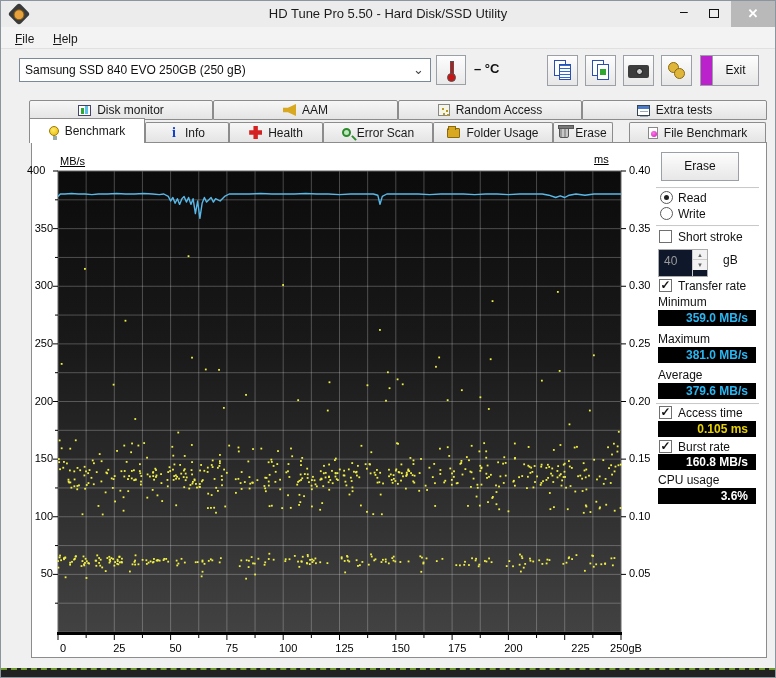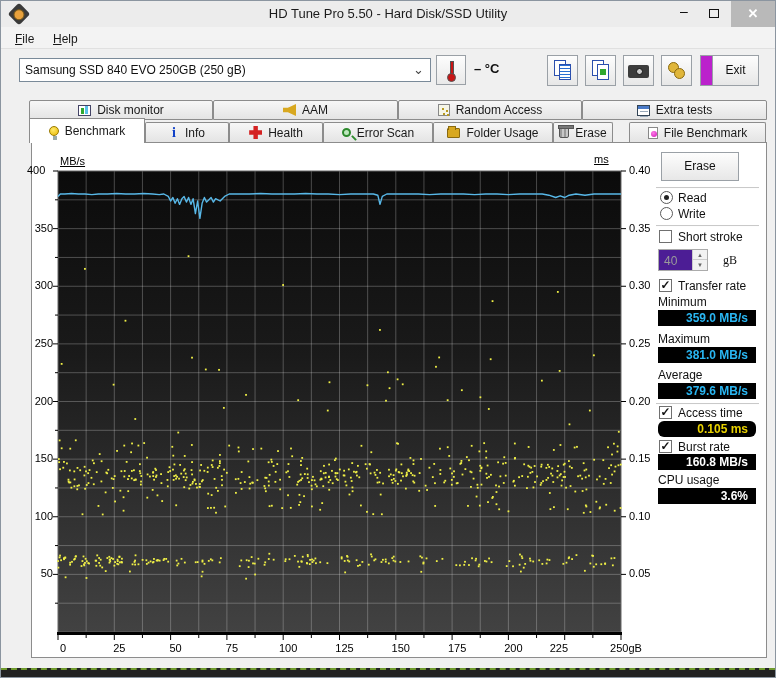--- a/index.html
+++ b/index.html
@@ -87,27 +87,27 @@
   #plot-bg { position:absolute; left:57px; top:170px; width:563px; height:461px; background:linear-gradient(#0b0b0b,#1a1a1a 40%,#424242); z-index:2; }
   #chart-svg { position:absolute; left:40px; top:160px; width:615px; height:492px; z-index:3; }
 
   
   .ctl-label { position:absolute; font-size:12px; color:#111; z-index:4; }
   .sep { position:absolute; left:655px; width:103px; height:2px; border-top:1px solid #c9c9c9; border-bottom:1px solid #fdfdfd; z-index:4; }
   #start-btn { position:absolute; left:660px; top:151px; width:78px; height:29px; background:linear-gradient(#fdfdfd,#e7e7e7); border:1px solid #9aa0a6; font-size:12px; color:#111; text-align:center; line-height:27px; z-index:4; }
   .radio { position:absolute; width:13px; height:13px; border:1px solid #5a5a5a; border-radius:50%; background:#fff; z-index:4; }
   .radio.sel::after { content:""; position:absolute; left:3px; top:3px; width:5px; height:5px; background:#222; border-radius:50%; }
   .checkbox { position:absolute; width:13px; height:13px; border:1px solid #707070; background:#fff; z-index:4; font-size:12px; font-weight:bold; line-height:11px; text-align:center; color:#111; }
-  #spinner { position:absolute; left:657px; top:248px; width:50px; height:22px; background:#4c1d95; border:1px solid #ababab; z-index:4; }
+  #spinner { position:absolute; left:657px; top:248px; width:50px; height:28px; background:#0f172a; border:1px solid #ababab; z-index:4; }
   #spinner .val { position:absolute; left:5px; top:4px; font-size:12px; color:#9a9a9a; }
   #spinner .btns { position:absolute; right:0; top:0; width:15px; height:100%; border-left:1px solid #ccc; }
   #spinner .btns div { height:10px; font-size:6px; color:#666; text-align:center; line-height:10px; background:#f2f2f2; }
   #spinner .btns div:first-child { border-bottom:1px solid #ccc; }
   .valbox { position:absolute; left:657px; width:98px; height:16px; background:#000; font-size:12px; font-weight:bold; text-align:right; padding-right:8px; line-height:16px; z-index:4; }
-  .v-cyan { color:#29b6f2; } .v-yellow { color:#e8d100;border-radius:6px; } .v-white { color:#ffffff; }
+  .v-cyan { color:#29b6f2; } .v-yellow { color:#e8d100; } .v-white { color:#ffffff; }
 
   #bottom-strip { position:absolute; left:0; bottom:0; width:100%; height:9px; background:#222; border-top:2px dashed #6f9b2d; }
 </style>
 </head>
 <body>
 
 <div id="win">
 
   <div id="titlebar">
     <div id="app-icon"></div>
@@ -1080,21 +1080,21 @@
       <div class="axlab" style="left: 628px; top: 566.375px;">0.05</div>
       <div class="axlab" style="left: 42px; top: 641px; width: 40px; text-align: center;">0</div>
       <div class="axlab" style="left: 98.3px; top: 641px; width: 40px; text-align: center;">25</div>
       <div class="axlab" style="left: 154.6px; top: 641px; width: 40px; text-align: center;">50</div>
       <div class="axlab" style="left: 210.9px; top: 641px; width: 40px; text-align: center;">75</div>
       <div class="axlab" style="left: 267.2px; top: 641px; width: 40px; text-align: center;">100</div>
       <div class="axlab" style="left: 323.5px; top: 641px; width: 40px; text-align: center;">125</div>
       <div class="axlab" style="left: 379.8px; top: 641px; width: 40px; text-align: center;">150</div>
       <div class="axlab" style="left: 436.1px; top: 641px; width: 40px; text-align: center;">175</div>
       <div class="axlab" style="left: 492.4px; top: 641px; width: 40px; text-align: center;">200</div>
-      <div class="axlab" style="left: 548.7px; top: 641px; width: 40px; text-align: left;">225</div>
+      <div class="axlab" style="left: 548.7px; top: 641px; width: 40px; text-align: right;">225</div>
       <div class="axlab" style="left: 605px; top: 641px; width: 40px; text-align: center;">250gB</div>
     </div>
   <div class="axlab unit-label" style="left:59px;top:154px;">MB/s</div>
   <div class="axlab unit-label" style="left:593px;top:152px;">ms</div>
 
   <div id="start-btn">Erase</div>
   <div class="sep" style="top:186px;"></div>
 
   <div class="radio sel" style="left:659px;top:190px;"></div>
   <div class="ctl-label" style="left:677px;top:190px;">Read</div>
@@ -1104,21 +1104,21 @@
 
   <div class="checkbox" style="left:658px;top:229px;"></div>
   <div class="ctl-label" style="left:677px;top:229px;">Short stroke</div>
   <div id="spinner">
     <span class="val">40</span>
     <span class="btns">
         <div>▲</div>
         <div>▼</div>
       </span>
   </div>
-  <div class="ctl-label" style="left:722px;top:252px;font-family:Liberation Serif, serif;">gB</div>
+  <div class="ctl-label" style="left:722px;top:252px;">gB</div>
 
   <div class="checkbox" style="left:658px;top:278px;">✓</div>
   <div class="ctl-label" style="left:677px;top:278px;">Transfer rate</div>
 
   <div class="ctl-label" style="left:657px;top:294px;">Minimum</div>
   <div class="valbox v-cyan" style="top:309px;">359.0 MB/s</div>
   <div class="ctl-label" style="left:657px;top:331px;">Maximum</div>
   <div class="valbox v-cyan" style="top:346px;">381.0 MB/s</div>
   <div class="ctl-label" style="left:657px;top:367px;">Average</div>
   <div class="valbox v-cyan" style="top:382px;">379.6 MB/s</div>

